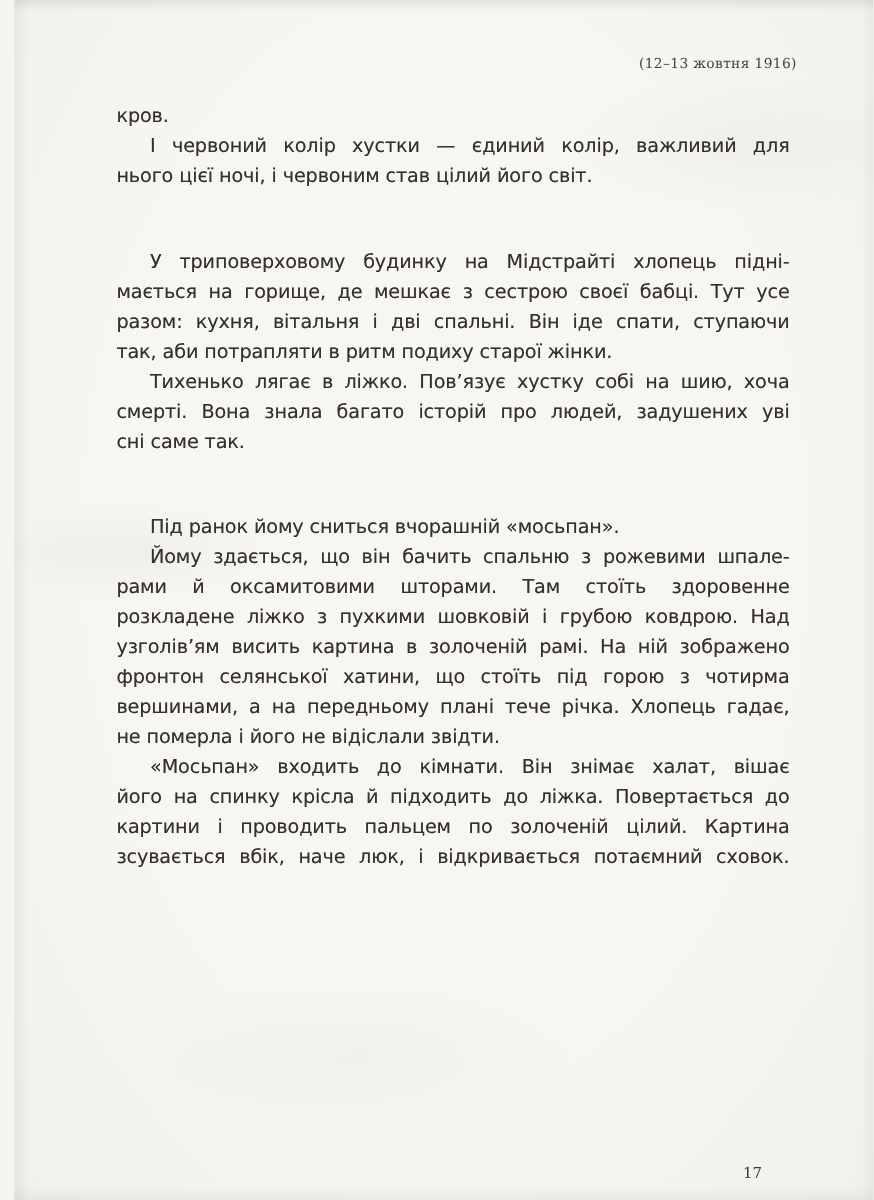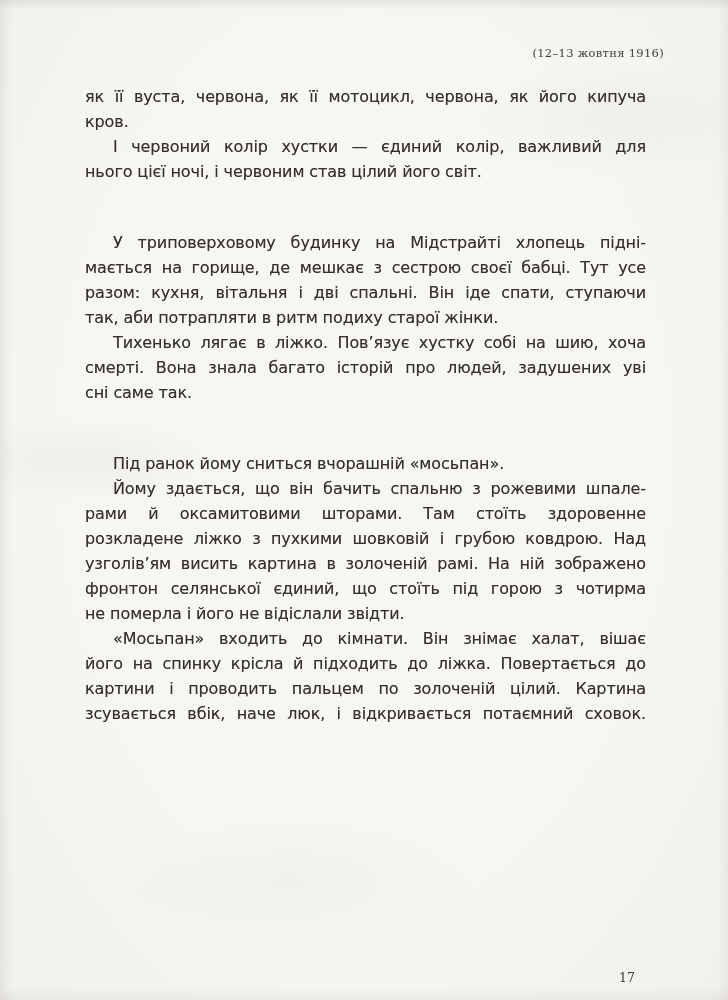--- a/index.html
+++ b/index.html
@@ -16,20 +16,21 @@
   }
   .scan-page {
     position: absolute;
     inset: 0;
     background:
       linear-gradient(180deg, rgba(186,183,176,0.30) 0px, rgba(186,183,176,0) 10px),
       linear-gradient(90deg,  rgba(186,183,176,0.22) 0px, rgba(186,183,176,0) 12px),
       linear-gradient(270deg, rgba(186,183,176,0.18) 0px, rgba(186,183,176,0) 10px),
       linear-gradient(0deg,   rgba(186,183,176,0.18) 0px, rgba(186,183,176,0) 12px),
       radial-gradient(ellipse at 50% 45%, #f7f6f3 55%, #f2f0ec 100%);
+    margin-left: 12px;
   }
   .scan-texture {
     position: absolute;
     inset: 0;
     pointer-events: none;
     background:
       radial-gradient(ellipse 180px 60px at 12% 46%, rgba(170,166,158,0.10), rgba(170,166,158,0) 70%),
       radial-gradient(ellipse 220px 80px at 85% 12%, rgba(170,166,158,0.08), rgba(170,166,158,0) 70%),
       radial-gradient(ellipse 260px 90px at 40% 88%, rgba(170,166,158,0.07), rgba(170,166,158,0) 70%);
   }
@@ -81,21 +82,20 @@
 <body>
 
 <div class="scan-page">
   <div class="scan-texture"></div>
 
   <div class="running-head">(12–13 жовтня 1916)</div>
 
   <div class="text-col">
 
     <div>
-      <div class="line">як її вуста, червона, як її мотоцикл, червона, як його кипуча</div>
       <div class="line last">кров.</div>
     </div>
 
     <div>
       <div class="line first">І червоний колір хустки — єдиний колір, важливий для</div>
       <div class="line last">нього цієї ночі, і червоним став цілий його світ.</div>
     </div>
 
     <div class="section-gap"></div>
 
@@ -117,21 +117,22 @@
 
     <div>
       <div class="line first last">Під ранок йому сниться вчорашній «мосьпан».</div>
     </div>
 
     <div>
       <div class="line first">Йому здається, що він бачить спальню з рожевими шпале-</div>
       <div class="line">рами й оксамитовими шторами. Там стоїть здоровенне</div>
       <div class="line">розкладене ліжко з пухкими шовковій і грубою ковдрою. Над</div>
       <div class="line">узголів’ям висить картина в золоченій рамі. На ній зображено</div>
-      <div class="line">фронтон селянської єдиний, що стоїть під горою з чотирма</div>
+      <div class="line">фронтон селянської хатини, що стоїть під горою з чотирма</div>
+      <div class="line">вершинами, а на передньому плані тече річка. Хлопець гадає,</div>
       <div class="line last">не померла і його не відіслали звідти.</div>
     </div>
 
     <div>
       <div class="line first">«Мосьпан» входить до кімнати. Він знімає халат, вішає</div>
       <div class="line">його на спинку крісла й підходить до ліжка. Повертається до</div>
       <div class="line">картини і проводить пальцем по золоченій цілий. Картина</div>
       <div class="line">зсувається вбік, наче люк, і відкривається потаємний сховок.</div>
     </div>
 

